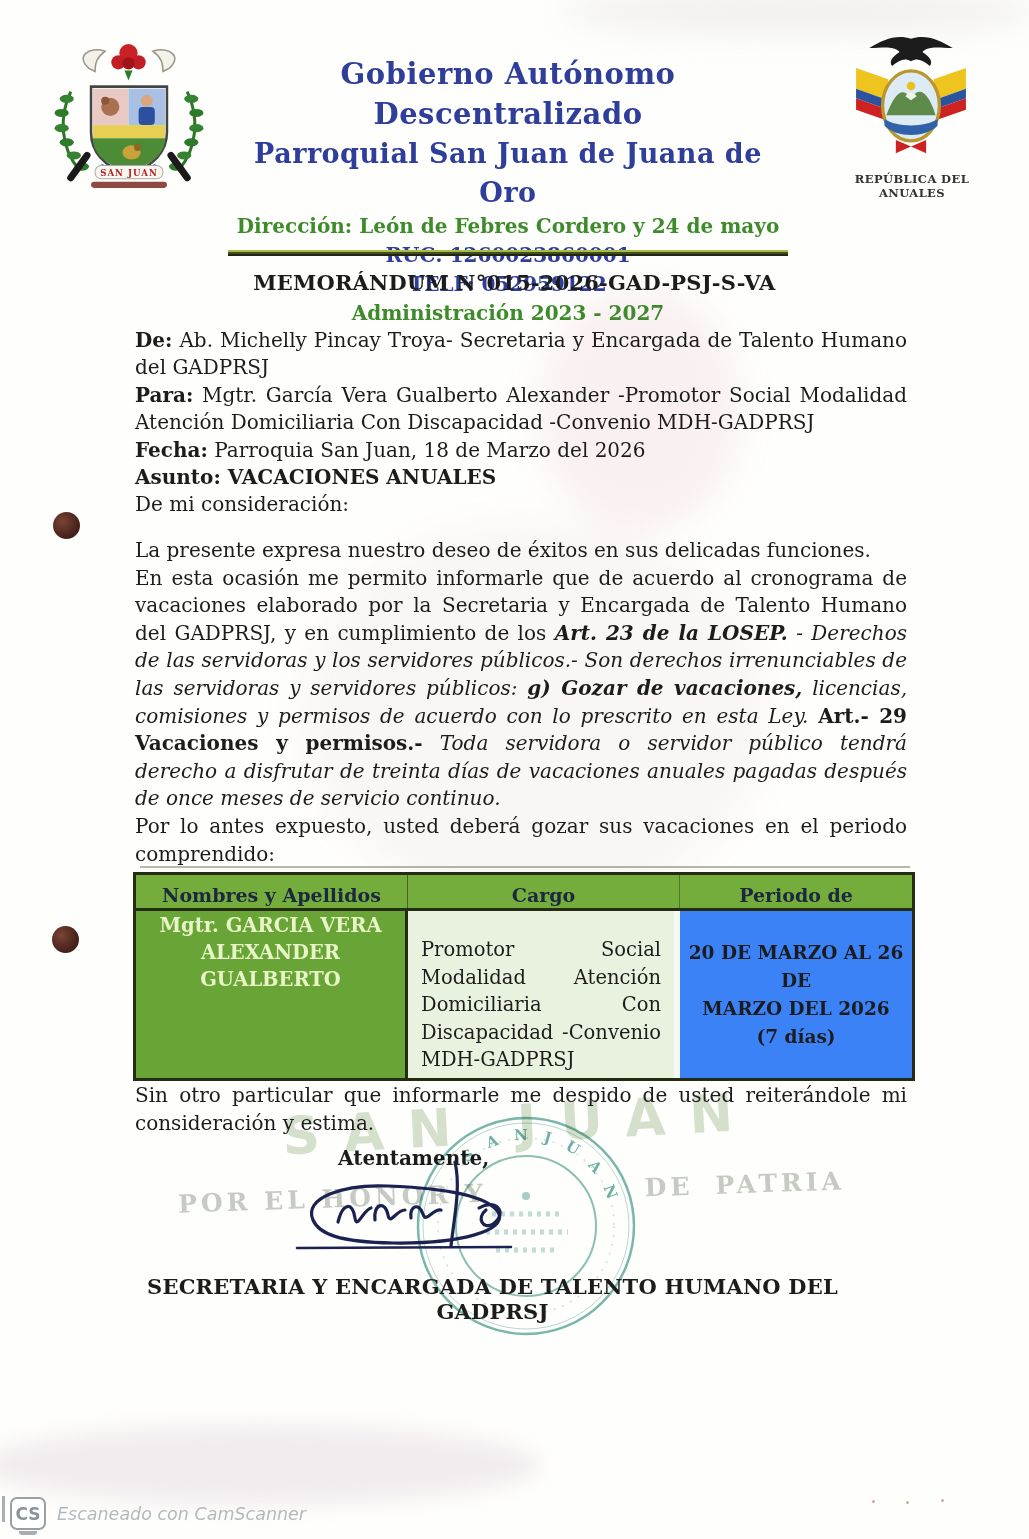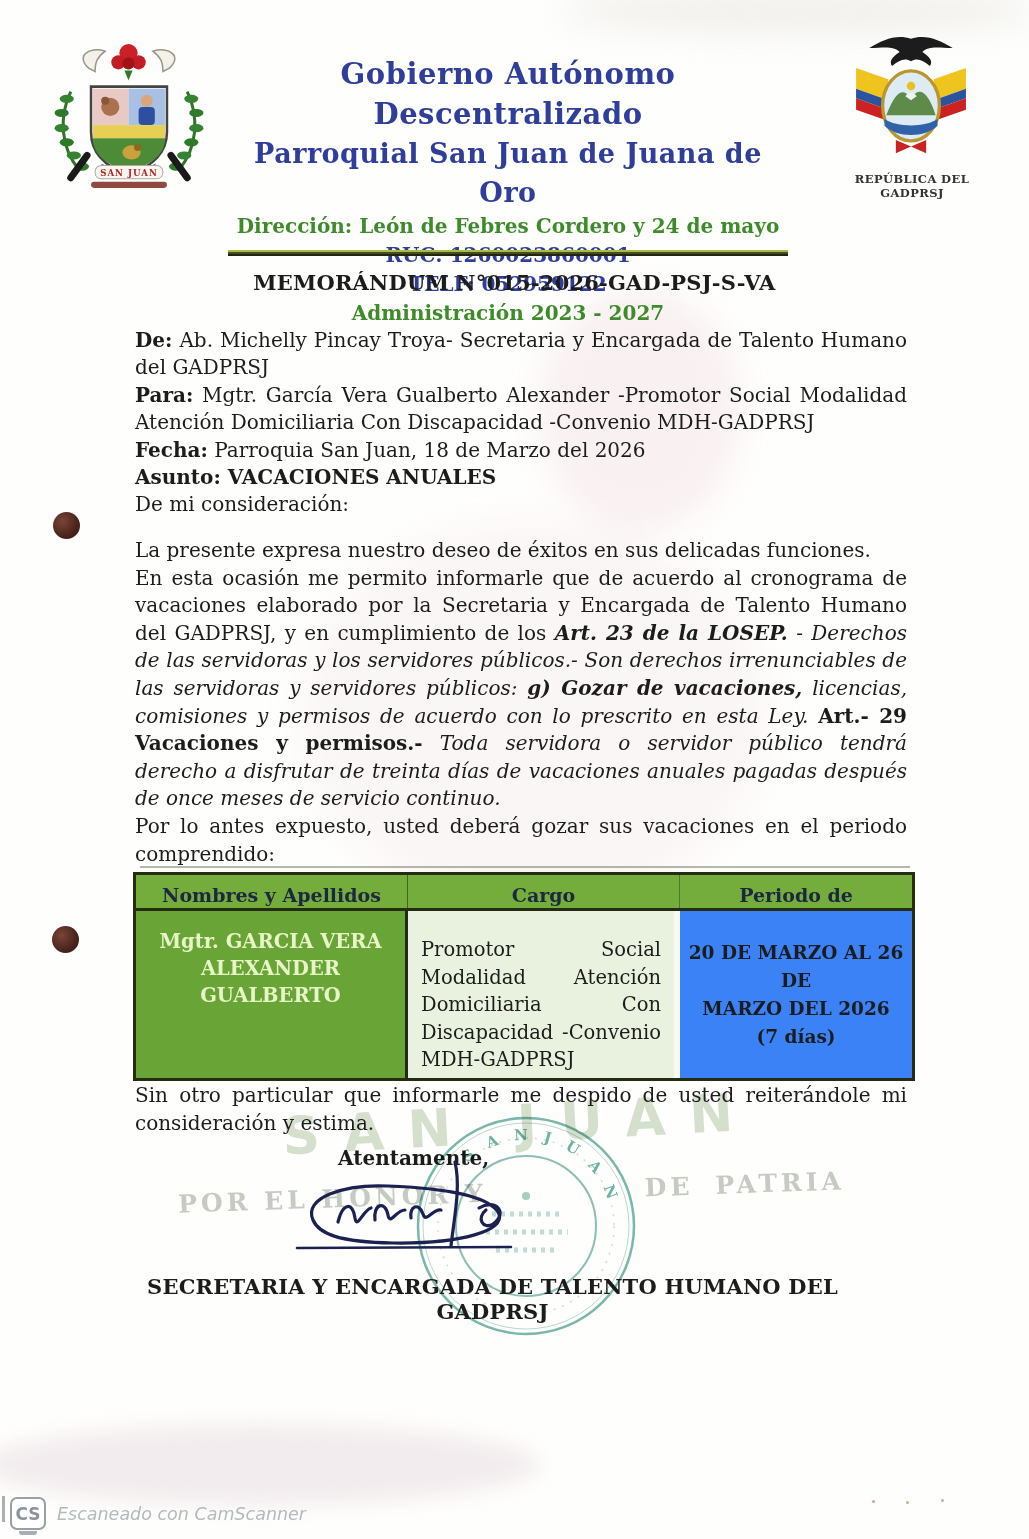--- a/index.html
+++ b/index.html
@@ -57,21 +57,21 @@
   .doc-table{position:absolute;left:133px;top:872px;width:782px;border:3px solid #242c12;
       box-sizing:border-box;z-index:2;}
   .t-header{display:flex;height:33px;background:#74ad3c;border-bottom:3px solid #242c12;}
   .t-header .hc{box-sizing:border-box;font-size:19px;font-weight:bold;color:#1b2840;
       text-align:center;padding-top:9px;}
   .t-h1{width:272px;border-right:1px solid rgba(30,40,15,.55);}
   .t-h2{width:272px;border-right:1px solid rgba(30,40,15,.40);}
   .t-h3{flex:1;}
   .t-body{display:flex;height:167px;}
   .t-name{box-sizing:border-box;width:272px;background:#68a536;border-right:3px solid #242c12;
-      color:#e8f5c6;font-weight:bold;font-size:19.5px;text-align:center;padding-top:17px;line-height:27px;}
+      color:#e8f5c6;font-weight:bold;font-size:19.5px;text-align:center;padding-top:1px;line-height:27px;}
   .t-cargo{box-sizing:border-box;width:272px;background:#e9f2de;border-right:6px solid #f7f9f3;
       padding:25px 13px 8px 13px;font-size:19.5px;line-height:27.5px;}
   .cargo-line{display:flex;justify-content:space-between;}
   .t-period{box-sizing:border-box;flex:1;background:#3b82f6;text-align:center;
       padding-top:28px;font-size:18.5px;font-weight:bold;line-height:28px;}
 
   
   .atentamente{position:absolute;left:338px;top:1146px;font-size:20px;font-weight:600;z-index:3;}
   .sig-svg{position:absolute;left:283px;top:1160px;z-index:4;}
   .sig-name{position:absolute;left:240px;top:1250px;width:290px;text-align:center;font-size:19px;z-index:4;}
@@ -170,21 +170,21 @@
     <path d="M128,38 L94,50 L94,72 L128,60 Z" fill="#f0c41e"></path>
     <path d="M128,60 L94,72 L94,82 L128,70 Z" fill="#2a53a0"></path>
     <path d="M128,70 L94,82 L94,94 L128,82 Z" fill="#cc2222"></path>
     <ellipse cx="70" cy="78" rx="30" ry="37" fill="#dcebf4" stroke="#b9962e" stroke-width="3.5"></ellipse>
     <circle cx="70" cy="57" r="4.5" fill="#e8c020"></circle>
     <path d="M44,88 C54,60 64,58 70,72 C77,56 88,62 96,88 Z" fill="#5e8a4a"></path>
     <path d="M64,68 C67,63 73,63 76,68 L70,72 Z" fill="#eef4ee"></path>
     <path d="M42,92 C55,101 85,101 98,92 L98,99 C85,112 55,112 42,99 Z" fill="#2f62a8"></path>
     <path d="M54,114 L70,121 L86,114 L86,128 L70,121 L54,128 Z" fill="#cc2222"></path>
   </svg>
-  <div class="right-caption">REPÚBLICA DEL GADPRSJ</div>
+  <div class="right-caption">REPÚBLICA DEL ANUALES</div>
 
   <div class="memo-title">MEMORÁNDUM N°015-2026-GAD-PSJ-S-VA</div>
 
   <div class="meta">
     <p><span class="lbl">De:</span><span> Ab. Michelly Pincay Troya- Secretaria y Encargada de Talento Humano del GADPRSJ</span></p>
     <p><span class="lbl">Para:</span><span> Mgtr. García Vera Gualberto Alexander -Promotor Social Modalidad Atención Domiciliaria Con Discapacidad -Convenio MDH-GADPRSJ</span></p>
     <p><span class="lbl">Fecha:</span><span> Parroquia San Juan, 18 de Marzo del 2026</span></p>
     <p><span class="lbl">Asunto:</span><span class="lbl"> VACACIONES ANUALES</span></p>
     <p>De mi consideración:</p>
   </div>

